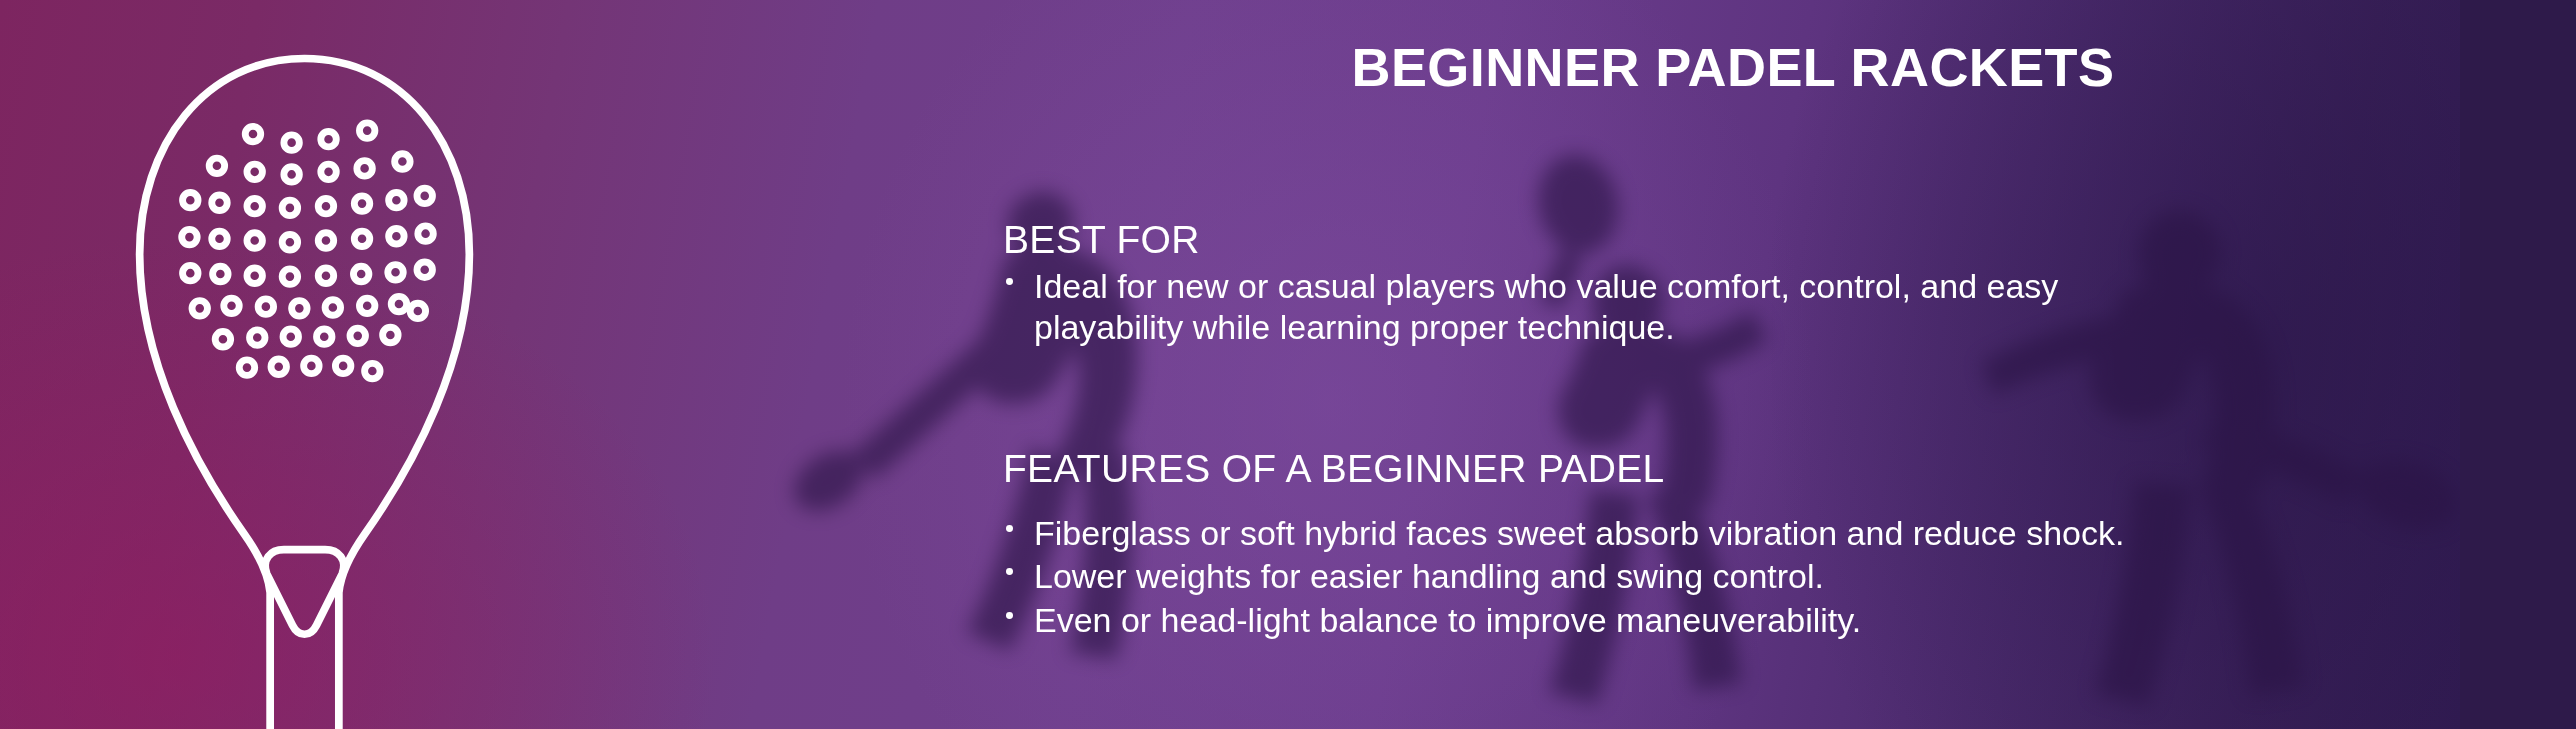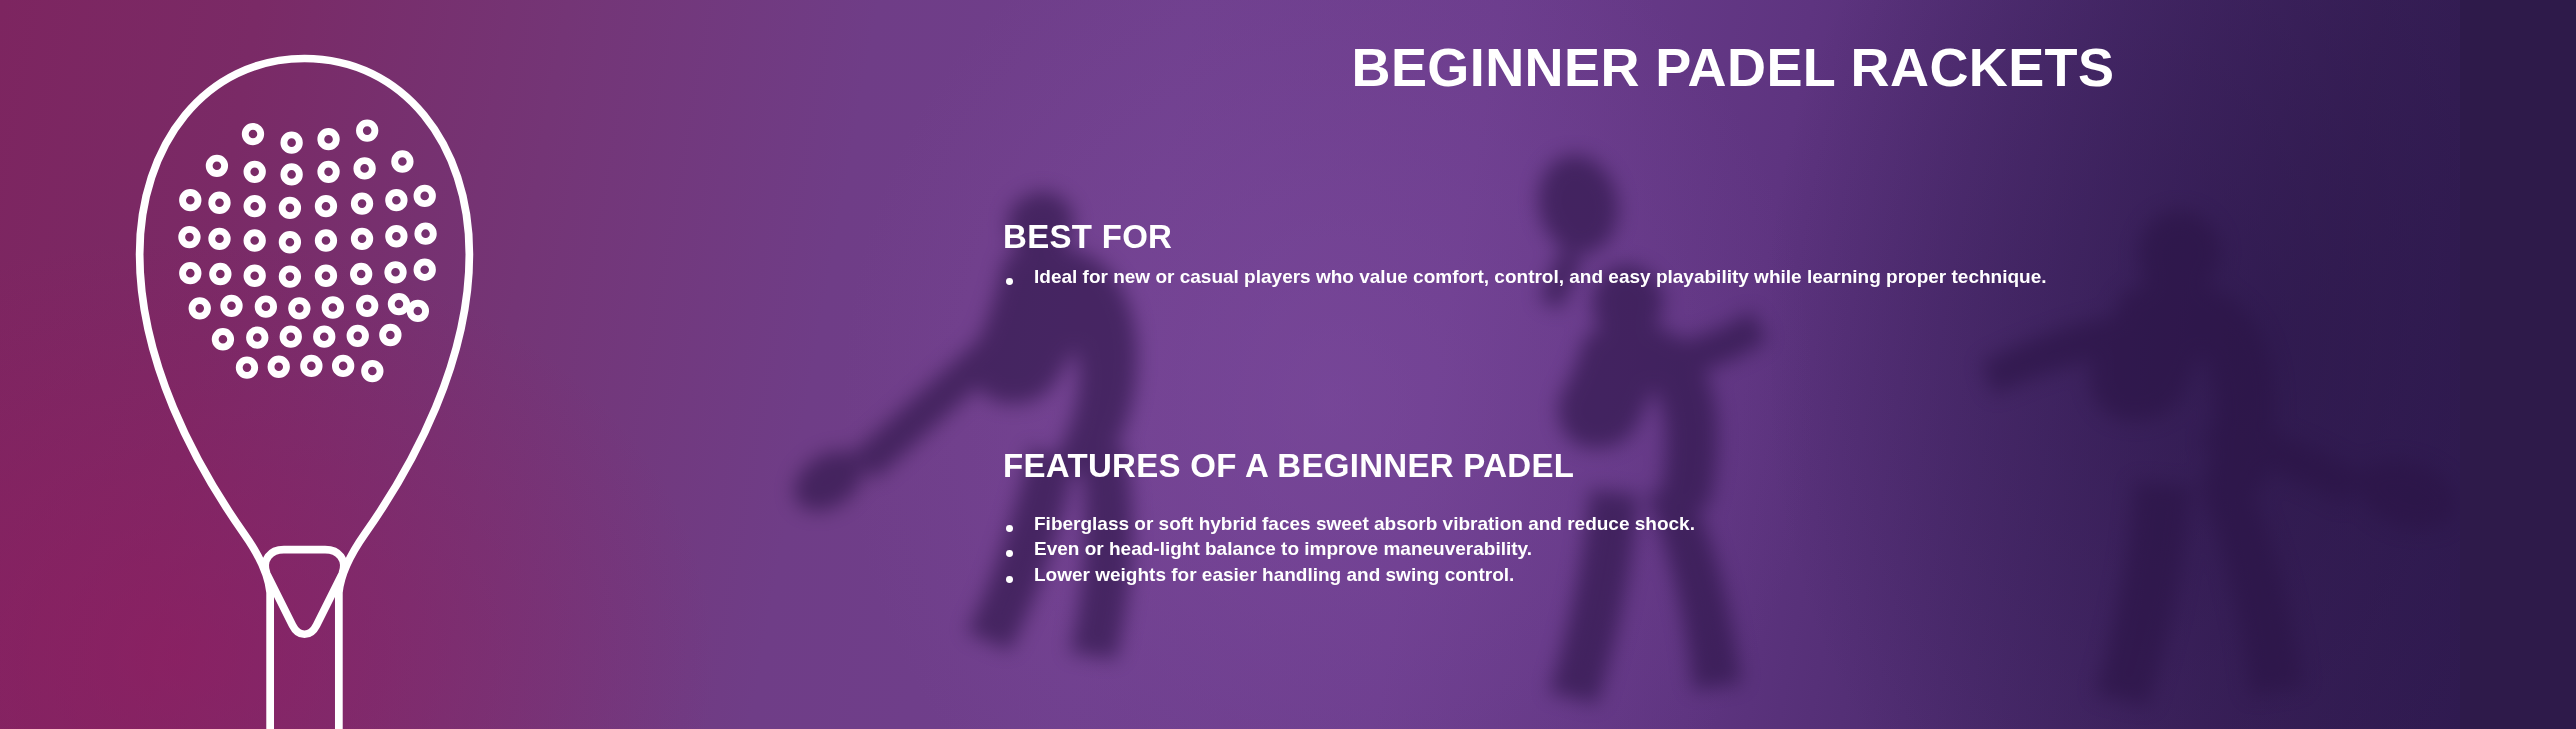--- a/index.html
+++ b/index.html
@@ -97,22 +97,22 @@
     font-size: 54px;
     font-weight: bold;
     letter-spacing: 0.4px;
     line-height: 1.04;
     white-space: nowrap;
   }
 
   .section-head {
     position: absolute;
     left: 0;
-    font-size: 33px;
-    font-weight: bold;
+    font-size: 39px;
+    font-weight: normal;
     letter-spacing: 0.3px;
     line-height: 1;
     white-space: nowrap;
   }
   .section-head.best { top: 220px; }
   .section-head.features { top: 449px; }
 
   ul.bullets {
     position: absolute;
     left: 0;
@@ -120,22 +120,22 @@
     padding: 0;
     list-style: none;
     width: 1460px;
   }
   ul.bullets.best-list { top: 266px; }
   ul.bullets.features-list { top: 513px; }
 
   ul.bullets li {
     position: relative;
     padding-left: 31px;
-    font-size: 19px;
-    font-weight: bold;
+    font-size: 34px;
+    font-weight: normal;
     line-height: 1.2;
     margin: 0 0 2.6px 0;
   }
   ul.bullets li .dot {
     position: absolute;
     left: 3.4px;
     top: 12px;
     width: 6.9px;
     height: 6.9px;
     border-radius: 50%;
@@ -303,23 +303,23 @@
 
     <div class="section-head features">FEATURES OF A BEGINNER PADEL</div>
 
     <ul class="bullets features-list">
       <li>
         <span class="dot"></span>
         <span>Fiberglass or soft hybrid faces sweet absorb vibration and reduce shock.</span>
       </li>
       <li>
         <span class="dot"></span>
-        <span>Even or head-light balance to improve maneuverability.</span>
+        <span>Lower weights for easier handling and swing control.</span>
       </li>
       <li>
         <span class="dot"></span>
-        <span>Lower weights for easier handling and swing control.</span>
+        <span>Even or head-light balance to improve maneuverability.</span>
       </li>
     </ul>
 
   </div>
 </div>
 
 
 </body></html>

